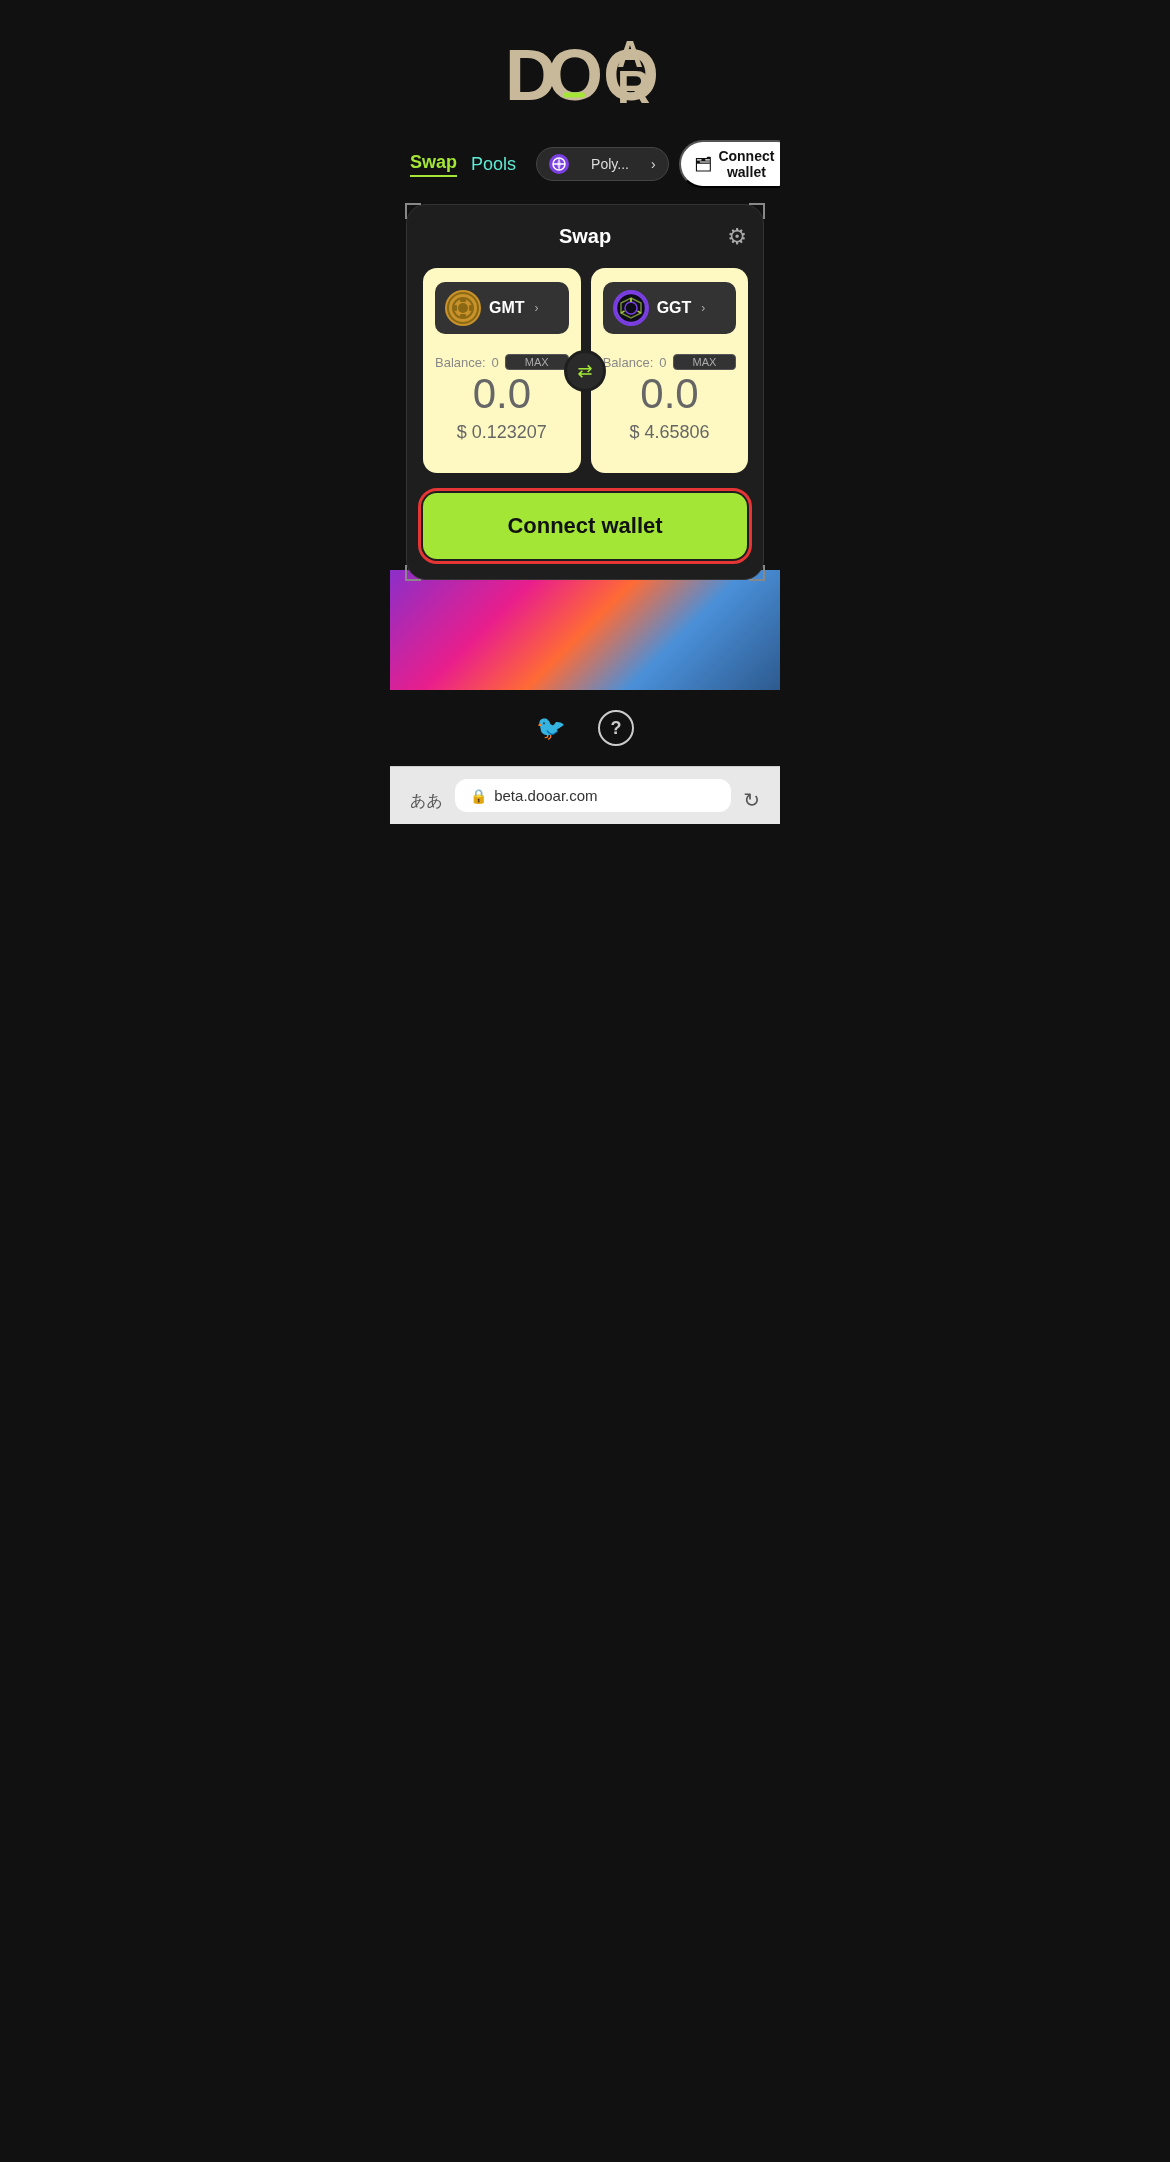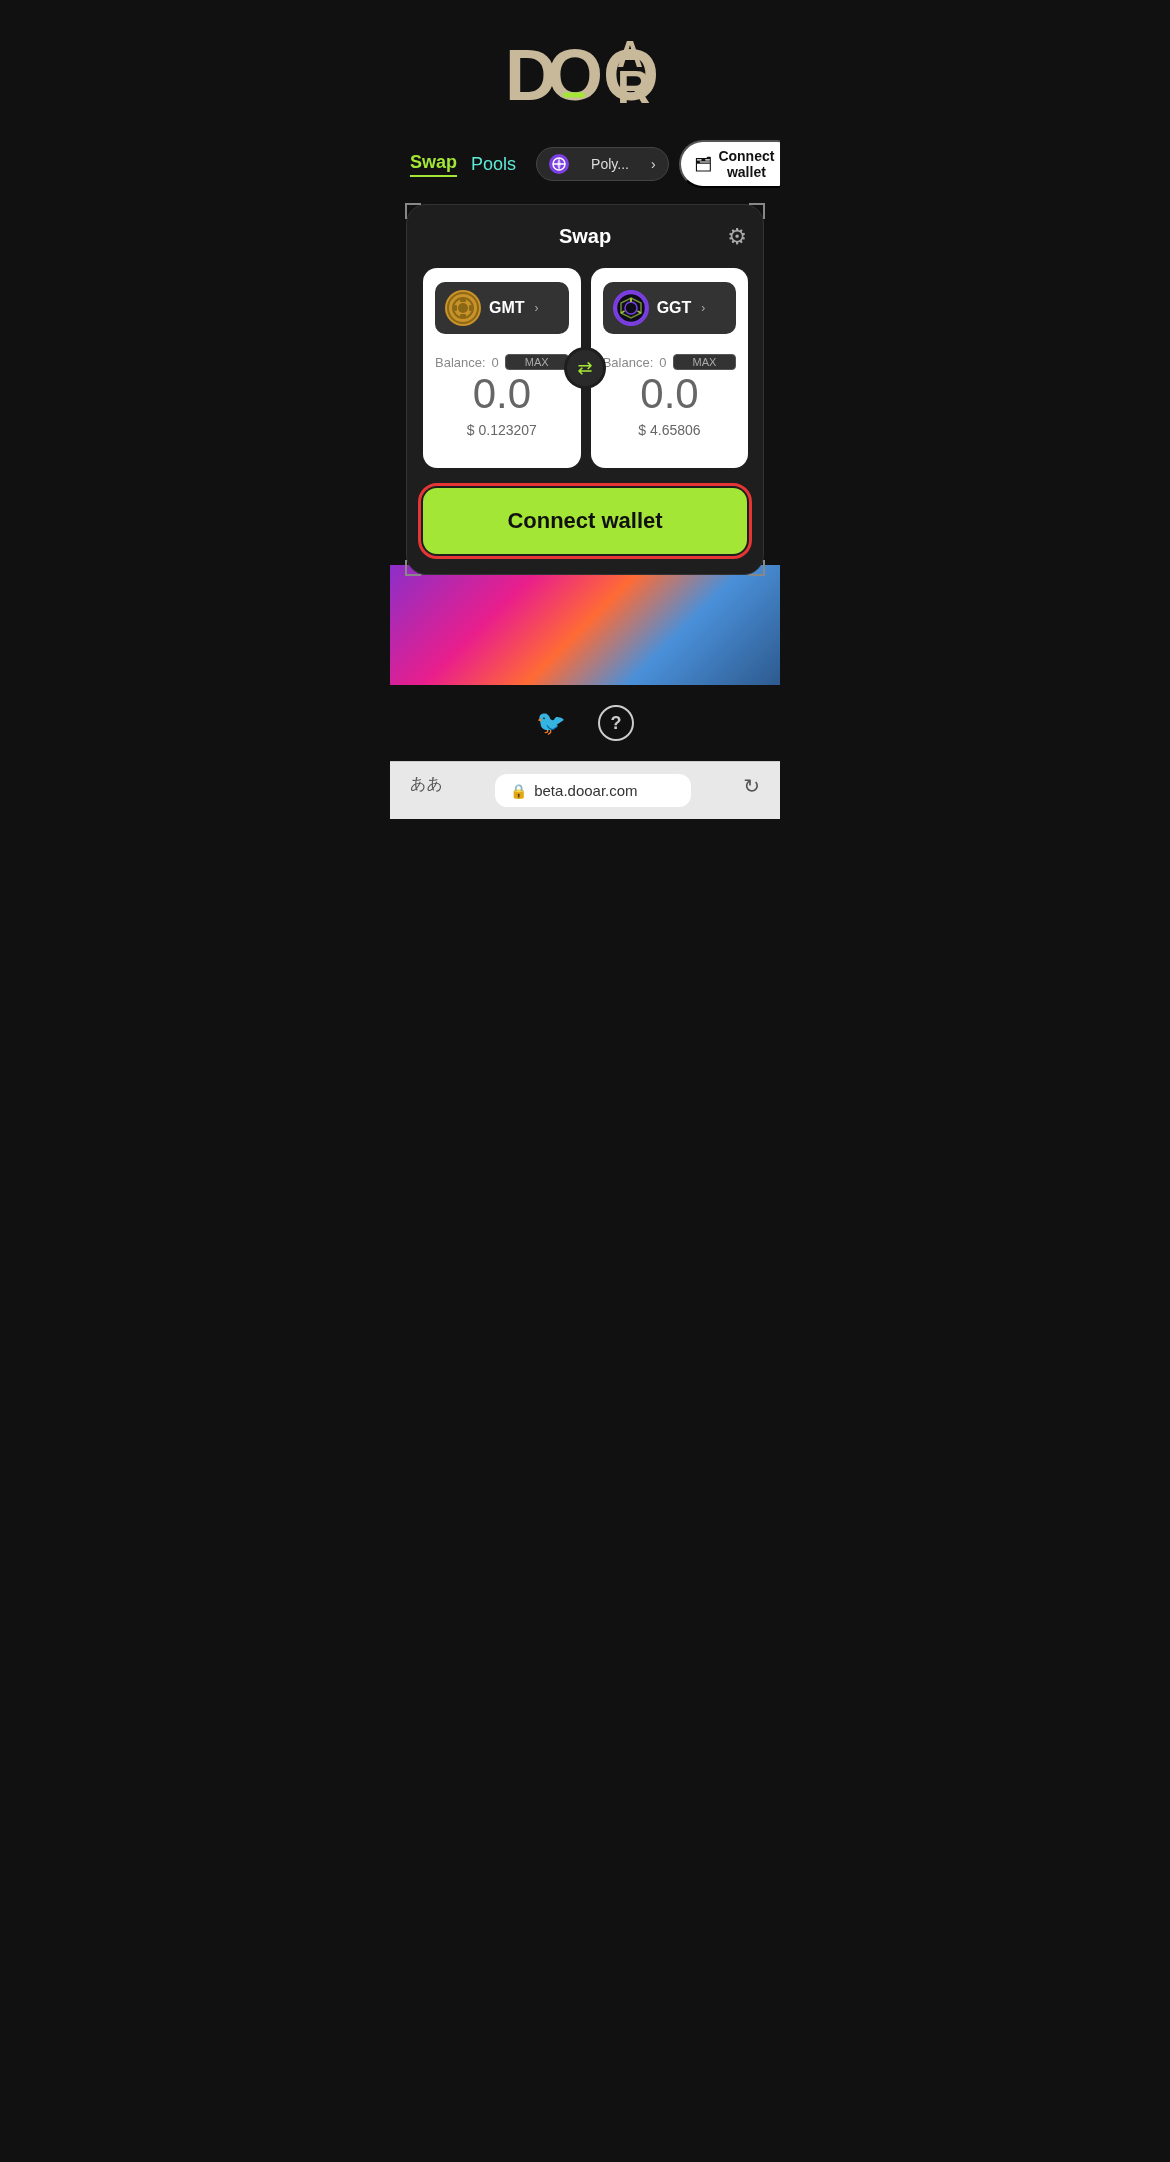--- a/index.html
+++ b/index.html
@@ -148,21 +148,21 @@
 
     
     .token-pair-row {
       display: flex;
       gap: 10px;
       position: relative;
     }
 
     .token-card {
       flex: 1;
-      background: #ffffff;
+      background: #fef9c3;
       border-radius: 14px;
       padding: 14px 12px 30px;
       position: relative;
     }
 
     .token-selector {
       display: flex;
       align-items: center;
       gap: 8px;
       background: #333;
@@ -228,21 +228,21 @@
 
     .token-amount {
       color: #666;
       font-size: 42px;
       font-weight: 300;
       text-align: center;
     }
 
     .token-usd {
       color: #666;
-      font-size: 14px;
+      font-size: 18px;
       text-align: center;
       margin-top: 4px;
     }
 
     
     .swap-arrows-btn {
       position: absolute;
       left: 50%;
       top: 50%;
       transform: translate(-50%, -50%);
@@ -311,25 +311,24 @@
       color: #ccc;
       font-size: 18px;
       font-weight: 700;
       cursor: pointer;
     }
 
     
     .browser-bar {
       background: #e8e8e8;
       display: flex;
-      align-items: flex-start;
+      align-items: flex-end;
       justify-content: space-between;
       padding: 12px 20px;
       border-top: 1px solid #ccc;
-      gap: 40px;
     }
 
     .browser-bar-left {
       color: #555;
       font-size: 16px;
     }
 
     .browser-bar-url {
       display: flex;
       align-items: center;

